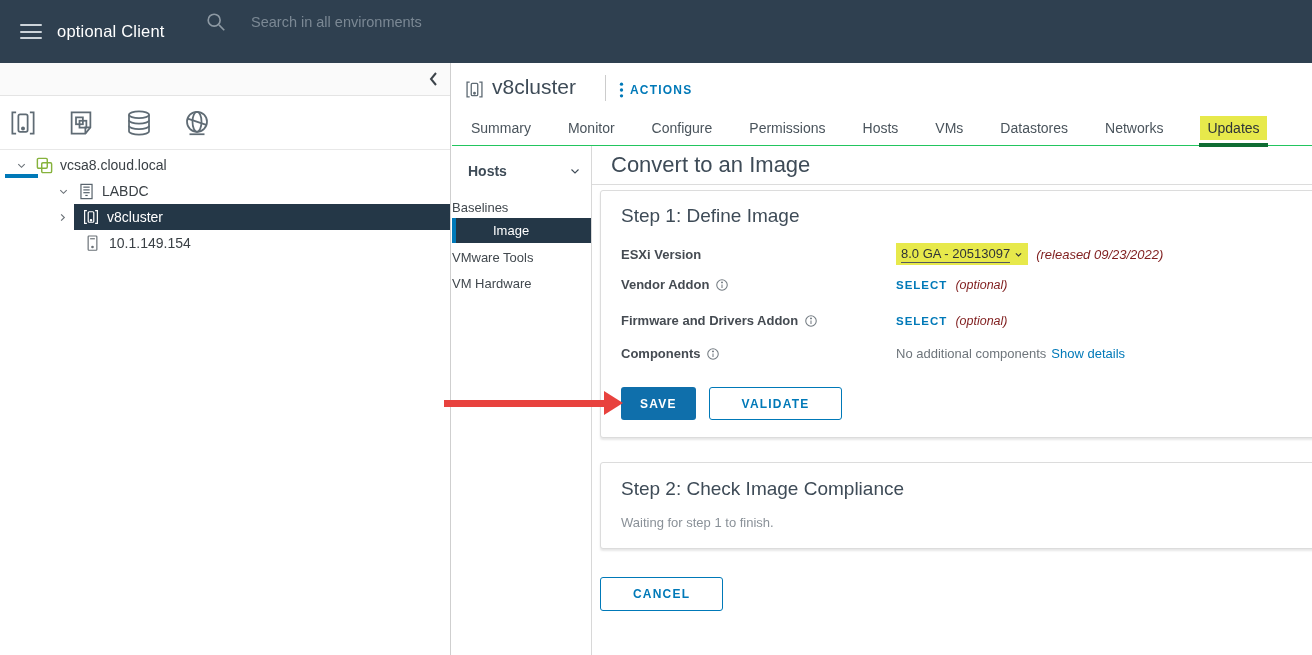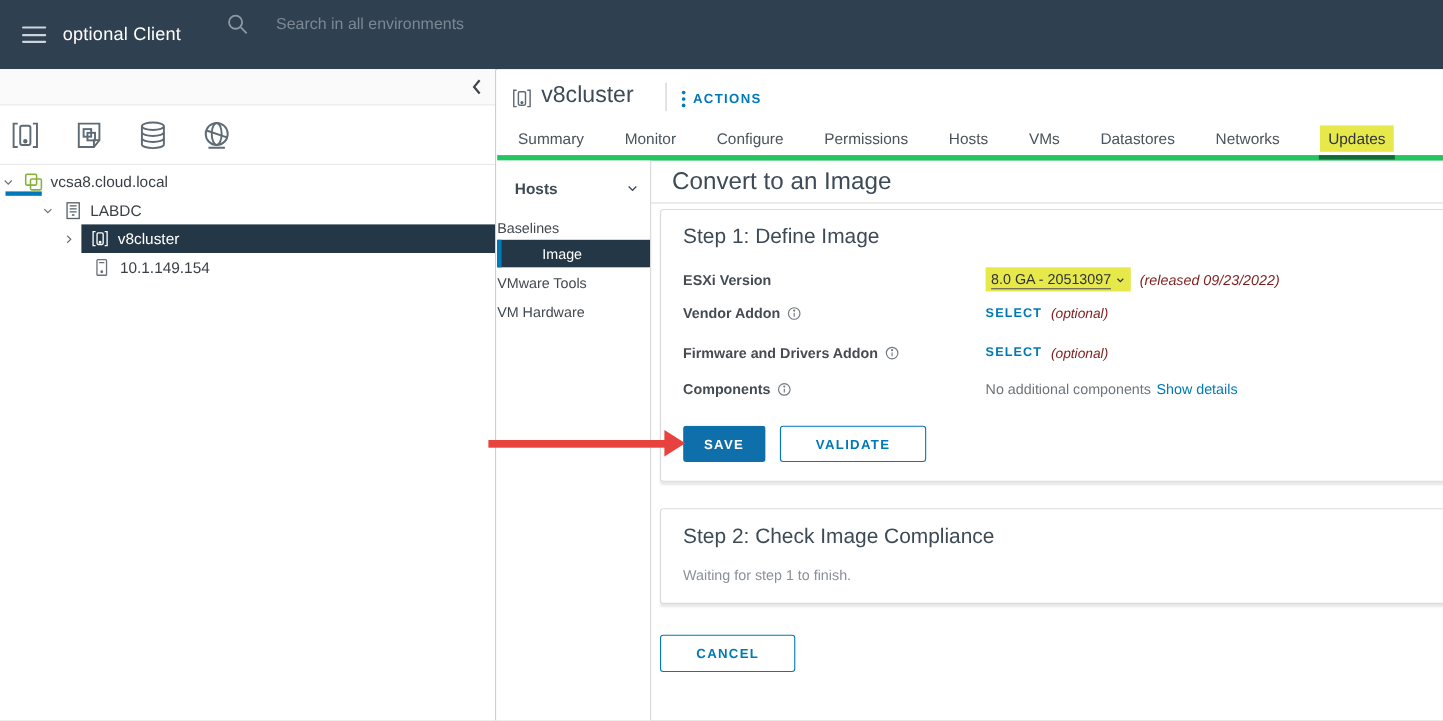--- a/index.html
+++ b/index.html
@@ -38,21 +38,21 @@
   
   .main-header { position:absolute; left:452px; top:63px; right:0; height:47px; background:#fff; }
   .obj-icon { position:absolute; left:12px; top:16px; color:#5f6b74; }
   .obj-title { position:absolute; left:40px; top:12px; font-size:21px; color:#3e4b57; }
   .hdr-divider { position:absolute; left:153px; top:12px; width:1px; height:26px; background:#ccc; }
   .actions { position:absolute; left:167px; top:18px; display:flex; align-items:center; gap:6px;
              color:#0079b8; font-size:12px; font-weight:bold; letter-spacing:1.2px; cursor:pointer; }
 
   
   .tab-row { position:absolute; left:452px; top:110px; right:0; height:36px;
-             border-bottom:5px solid #22c55e; display:flex; align-items:center;
+             border-bottom:1px solid #22c55e; display:flex; align-items:center;
              padding-left:19px; gap:37px; }
   .tab { font-size:14px; color:#4a545c; cursor:pointer; height:36px; display:flex; align-items:center; position:relative; }
   .tab.active .hl { background:#e7e94b; padding:4px 7px; color:#2e3338; }
   .tab.active::after { content:""; position:absolute; left:-1px; right:-1px; bottom:-1px; height:4px; background:#0f6d33; }
 
   
   .subnav { position:absolute; left:452px; top:146px; width:139px; bottom:0; background:#fff; }
   .subnav-divider { position:absolute; left:591px; top:146px; width:1px; bottom:0; background:#d8d8d8; }
   .subnav-group { position:absolute; left:16px; top:17px; right:10px; display:flex; align-items:center;
                   justify-content:space-between; font-size:14px; font-weight:bold; color:#3e4b57; cursor:pointer; }
@@ -164,36 +164,36 @@
           <circle cx="12" cy="11" r="8"></circle>
             <ellipse cx="12" cy="11" rx="3.6" ry="8"></ellipse>
           <line x1="4.6" y1="8.5" x2="19.4" y2="13.5"></line>
             <line x1="6" y1="21" x2="18" y2="21"></line>
         </svg>
       </span>
       <div class="inv-active-bar"></div>
     </div>
 
     <div class="tree">
-      <div class="tree-row" style="">
+      <div class="tree-row" style="padding-left:14px">
         <span class="tw">
           <svg width="11" height="11" viewBox="0 0 24 24" fill="none" stroke="#6a7177" stroke-width="2.4">
               <polyline points="5,9 12,16 19,9"></polyline>
             </svg>
         </span>
         <span class="tree-icon">
           <svg width="19" height="19" viewBox="0 0 24 24" fill="none" stroke="#86b23c" stroke-width="1.8">
             <rect x="3" y="3" width="12.5" height="12.5" rx="1.5"></rect>
               <rect x="8.5" y="8.5" width="12.5" height="12.5" rx="1.5"></rect>
           </svg>
         </span>
         <span>vcsa8.cloud.local</span>
       </div>
 
-      <div class="tree-row" style="padding-left:36px">
+      <div class="tree-row" style="padding-left:56px">
         <span class="tw">
           <svg width="11" height="11" viewBox="0 0 24 24" fill="none" stroke="#6a7177" stroke-width="2.4">
               <polyline points="5,9 12,16 19,9"></polyline>
             </svg>
         </span>
         <span class="tree-icon">
           <svg width="19" height="19" viewBox="0 0 24 24" fill="none" stroke="#55606a" stroke-width="1.5">
             <rect x="5" y="3" width="14" height="18"></rect>
             <line x1="8" y1="6.5" x2="16" y2="6.5"></line>
               <line x1="8" y1="10" x2="16" y2="10"></line>

